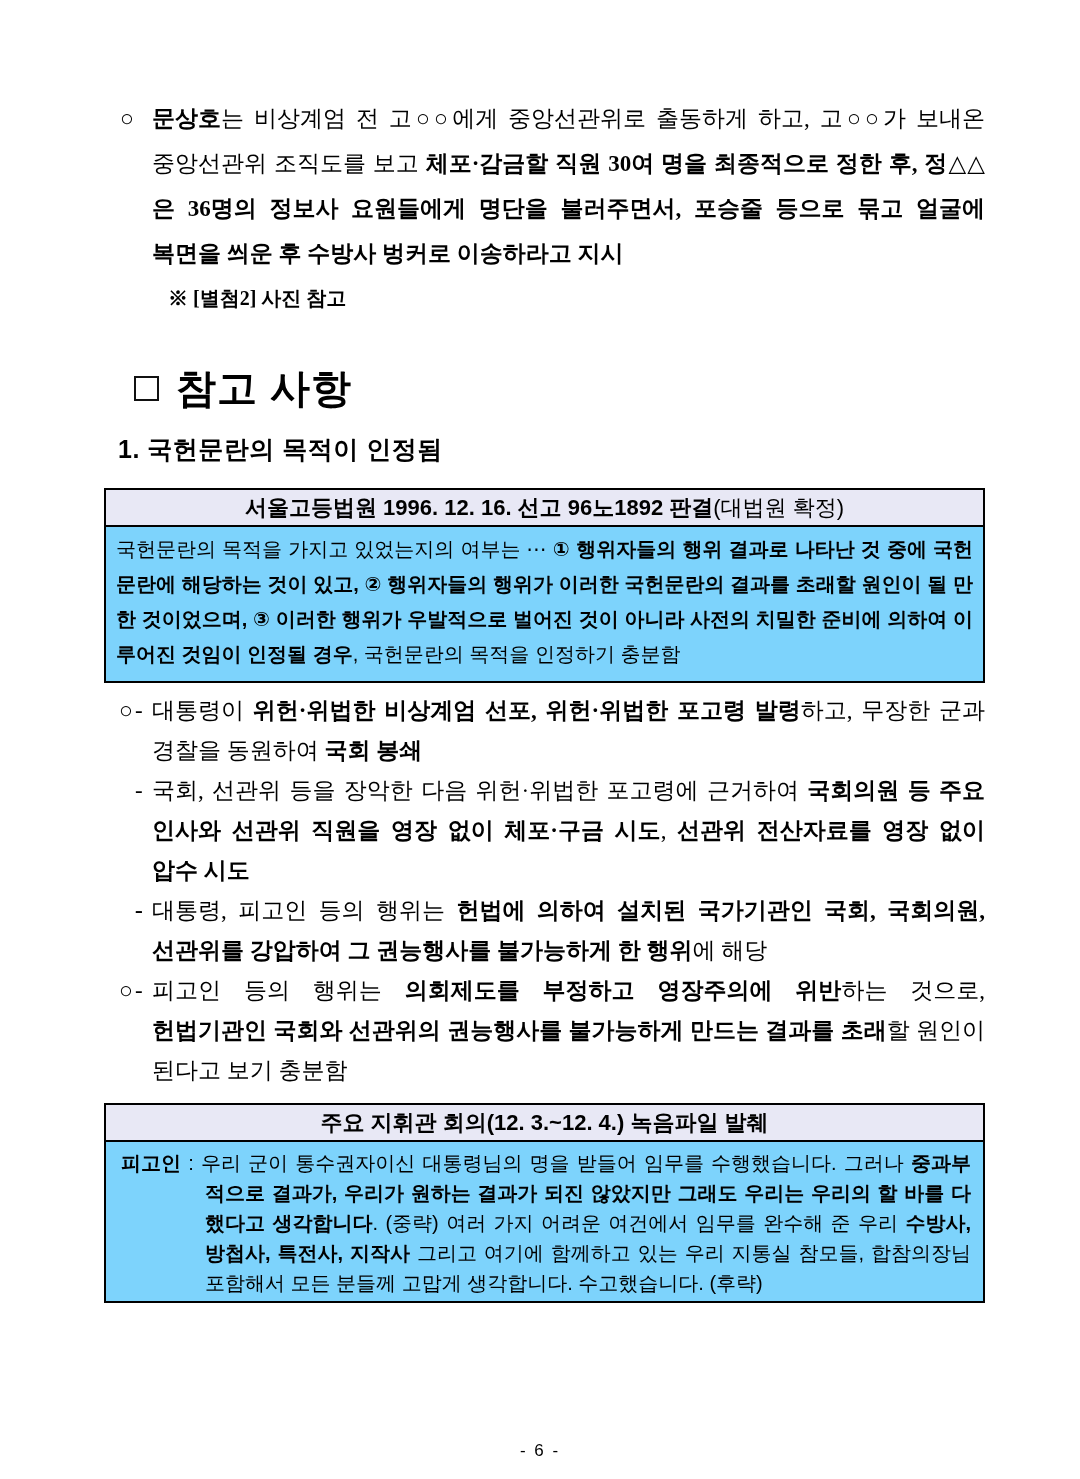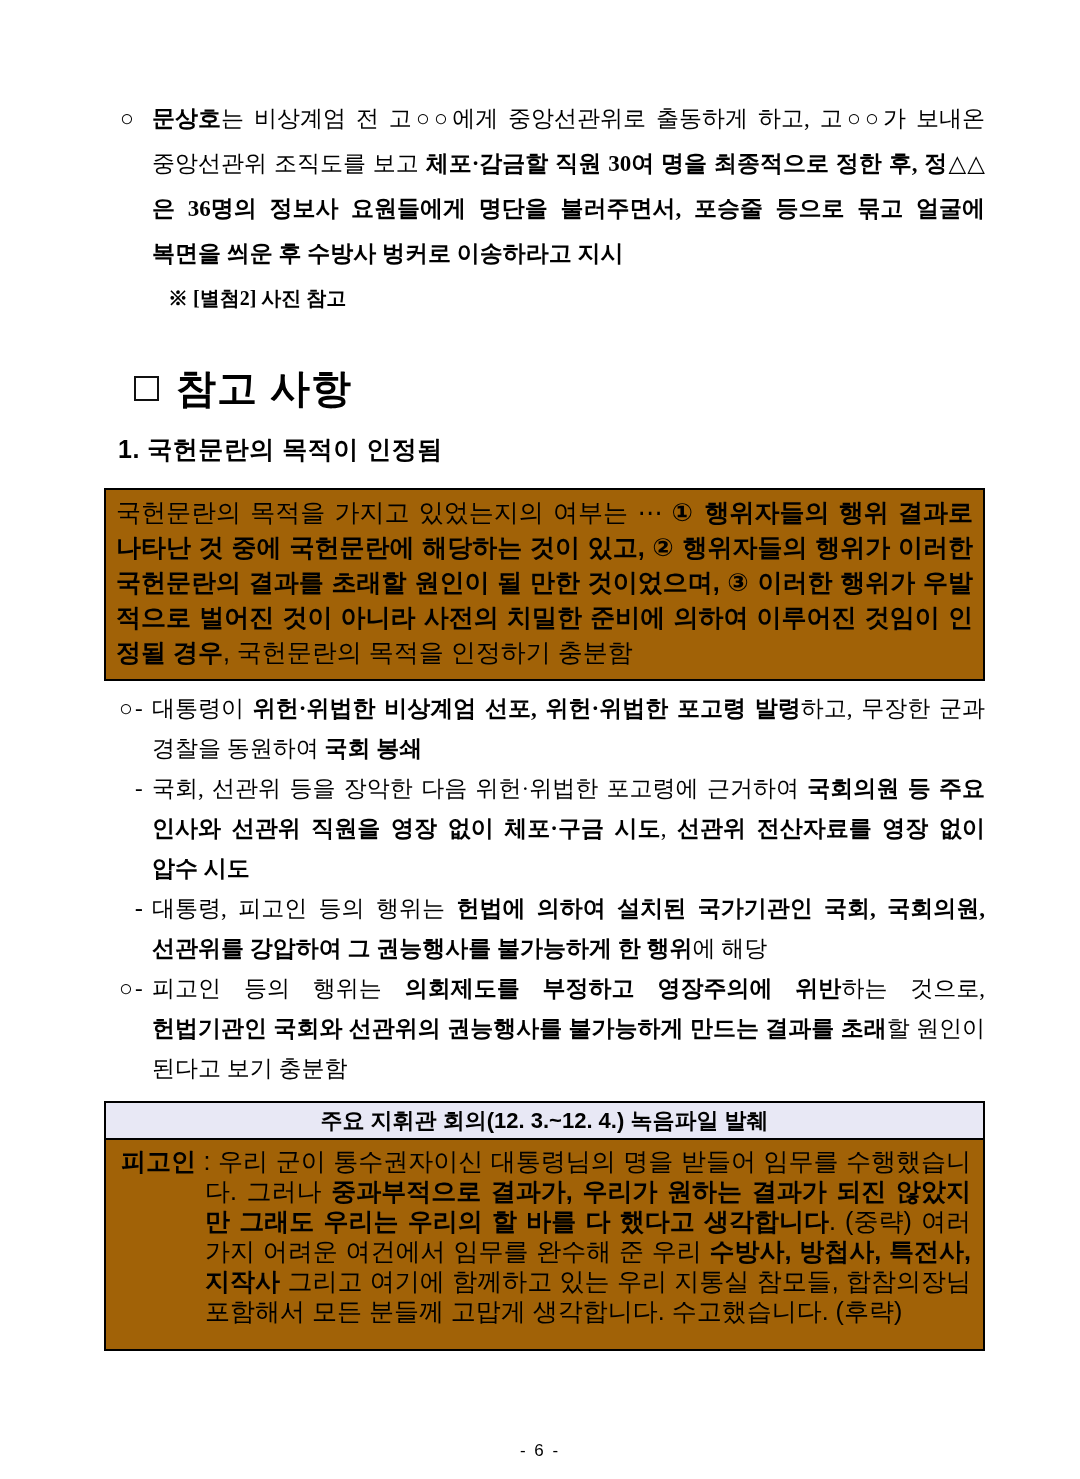--- a/index.html
+++ b/index.html
@@ -81,30 +81,30 @@
     text-align: center;
     font-family: "Liberation Sans", "DejaVu Sans", sans-serif;
     font-size: 22px;
     line-height: 27px;
     padding: 4px 6px;
     font-weight: bold;
   }
   .vbox-header span { font-weight: normal; }
   .vbox-body {
     font-family: "Liberation Sans", "DejaVu Sans", sans-serif;
-    font-size: 25px;
+    font-size: 20px;
     text-align: justify;
-    background: #a16207;
+    background: #7dd3fc;
   }
   .ruling .vbox-body {
     padding: 5px 10px 9px 10px;
     line-height: 35px;
   }
   .recording .vbox-body {
-    padding: 6px 12px 23px 15px;
+    padding: 6px 12px 3px 15px;
     line-height: 30px;
   }
   .quote-para {
     padding-left: 84px;
     text-indent: -84px;
   }
 
   
   .points {
     margin-top: 8px;
@@ -144,20 +144,21 @@
   </div>
   <div class="note-line">※ [별첨2] 사진 참고</div>
 
   <div class="section-heading">
     <span class="square-marker"></span>
     <span>참고 사항</span>
   </div>
   <div class="subsection-heading">1. 국헌문란의 목적이 인정됨</div>
 
   <div class="vbox ruling">
+    <div class="vbox-header"><b>서울고등법원 1996. 12. 16. 선고 96노1892 판결</b><span>(대법원 확정)</span></div>
     <div class="vbox-body"><span>국헌문란의 목적을 가지고 있었는지의 여부는 ⋯ </span><b>① 행위자들의 행위 결과로 나타난 것 중에 국헌문란에 해당하는 것이 있고, ② 행위자들의 행위가 이러한 국헌문란의 결과를 초래할 원인이 될 만한 것이었으며, ③ 이러한 행위가 우발적으로 벌어진 것이 아니라 사전의 치밀한 준비에 의하여 이루어진 것임이 인정될 경우</b><span>, 국헌문란의 목적을 인정하기 충분함</span></div>
   </div>
 
   <div class="points">
     <div class="li circle">
       <span class="li-marker">○</span>
     </div>
     <div class="li dash">
       <span class="li-marker">-</span>
       <span><span>대통령이 </span><b>위헌·위법한 비상계엄 선포, 위헌·위법한 포고령 발령</b><span>하고, 무장한 군과 경찰을 동원하여 </span><b>국회 봉쇄</b></span>

